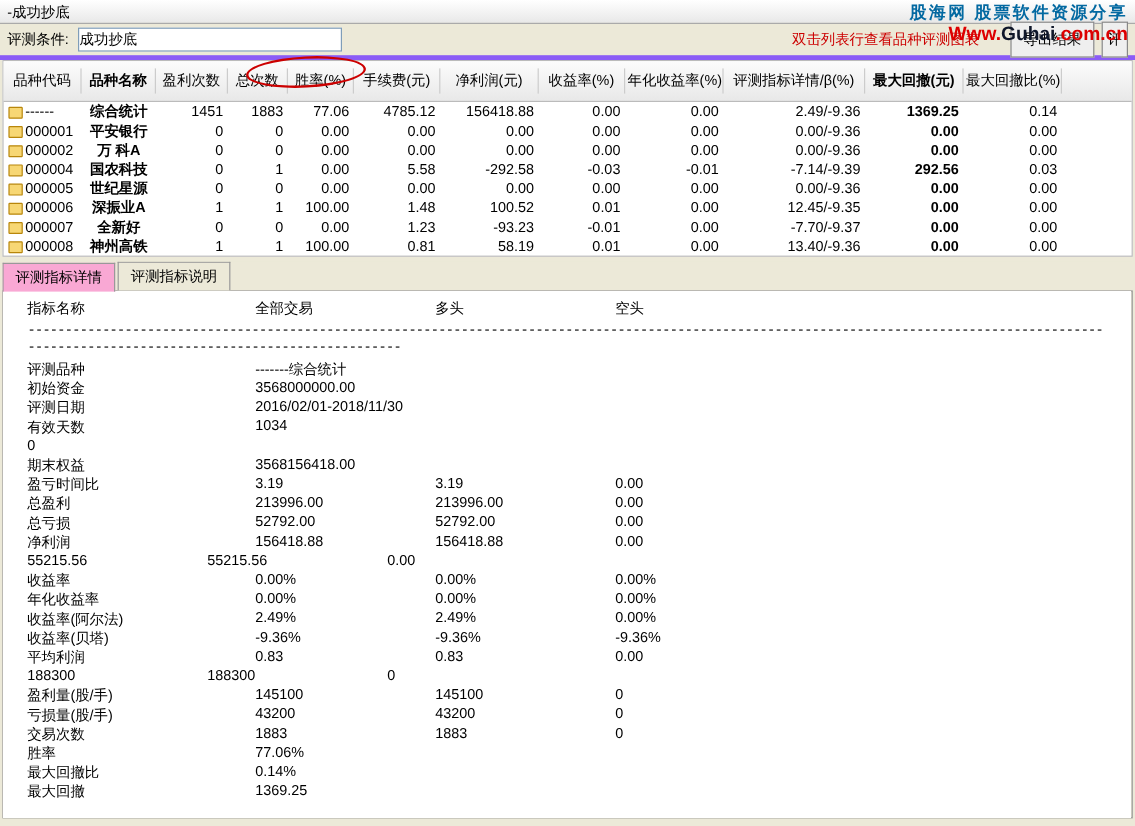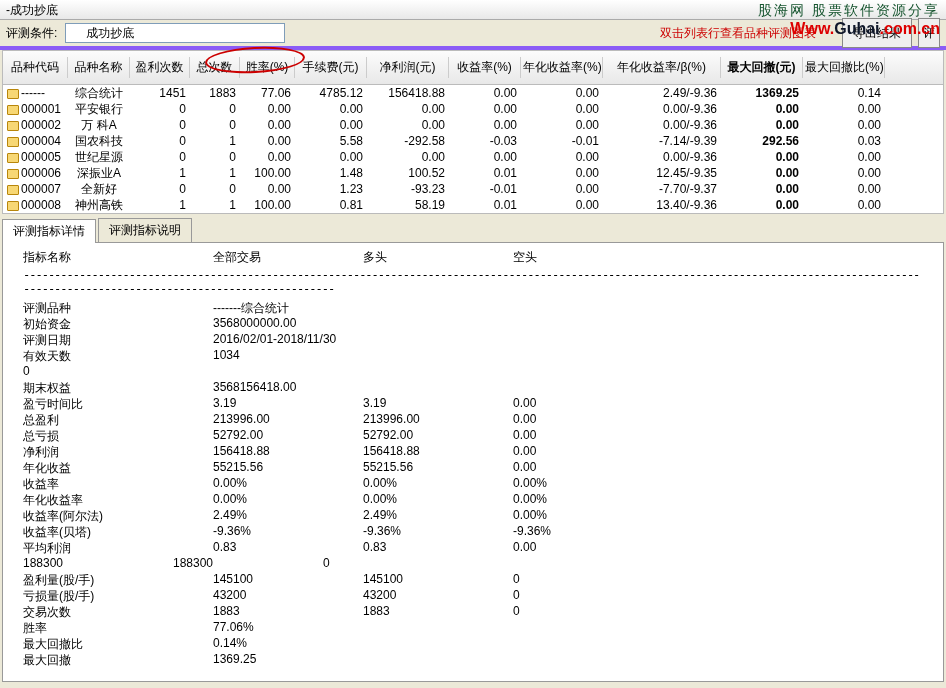--- a/index.html
+++ b/index.html
@@ -1,47 +1,47 @@
 <!DOCTYPE html>
 <html><head>
 <meta charset="utf-8">
 <style>
   * { box-sizing: border-box; margin: 0; padding: 0; }
   body { font-family: "SimSun", "宋体", sans-serif; font-size: 12px; background: #ece9d8; width: 946px; height: 688px; overflow: hidden; position: relative; }
   .titlebar { background: linear-gradient(#fff, #e8e8e8); border-bottom: 1px solid #aaa; height: 20px; padding: 2px 6px; font-size: 12px; }
   .toolbar { background: #ece9d8; height: 30px; display: flex; align-items: center; padding: 2px 6px; gap: 6px; border-bottom: 4px solid #8b5cf6; }
   .toolbar-label { margin-right: 2px; }
-  .toolbar input[type=text] { width: 220px; height: 20px; border: 1px solid #7f9db9; background: #fff; padding: 1px 20px; font-size: 12px; }
+  .toolbar input[type=text] { width: 220px; height: 20px; border: 1px solid #7f9db9; background: #fff; padding: 1px 0; font-size: 12px; }
   .toolbar-spacer { flex: 1; }
   .hint { color: #c00; margin-right: 20px; }
   .btn { background: #efefef; border: 1px solid #888; height: 30px; padding: 0 10px; font-size: 12px; cursor: pointer; }
   .watermark { position: absolute; top: 2px; right: 6px; z-index: 20; text-align: right; font-family: Arial, sans-serif; pointer-events: none; }
-  .watermark .line1 { font-size: 14px; font-weight: normal; color: #14532d; letter-spacing:2px; }
+  .watermark .line1 { font-size: 14px; font-weight: bold; color: #0369a1; letter-spacing:2px; }
   .watermark .line2 { font-size: 16px; font-weight: bold; }
   .watermark .line2 .red { color: #d00; }
   .watermark .line2 .blue { color: #0f172a; }
   
   .tbl-wrap { background: #fff; border: 1px solid #bbb; margin: 0 2px; }
   .tbl-head { display: flex; background: linear-gradient(#fcfcfc,#e8e8e8); border-bottom: 1px solid #bbb; height: 34px; align-items: center; position: relative; }
   .tbl-head .th { border-right: 1px solid #ccc; padding: 2px 2px; text-align: center; font-size: 12px; overflow: hidden; white-space: nowrap; }
   .tbl-body { }
   .tbl-row { display: flex; height: 16px; align-items: center; }
   .tbl-row .td { padding: 0 4px; text-align: right; overflow: hidden; white-space: nowrap; font-size: 12px; }
   .tbl-row .td.left { text-align: left; }
   .tbl-row .td.center { text-align: center; }
-  .c0{width:65px;} .c1{width:62px;} .c2{width:60px;} .c3{width:50px;} .c4{width:55px;}
+  .c0{width:65px;} .c1{width:62px;font-weight:bold;} .c2{width:60px;} .c3{width:50px;} .c4{width:55px;}
   .c5{width:72px;} .c6{width:82px;} .c7{width:72px;} .c8{width:82px;} .c9{width:118px;}
   .c10{width:82px;font-weight:bold;} .c11{width:82px;}
   .folder-icon { display:inline-block; width:12px; height:10px; background:#f7d774; border:1px solid #b8860b; border-radius:1px; margin-right:2px; vertical-align:middle; }
   .circle { position:absolute; border:2px solid #c00; border-radius:50%; width:100px; height:26px; left:202px; top:-4px; pointer-events:none; transform:rotate(-3deg); }
   
   .tabs-wrap { margin: 4px 2px 0 2px; background: #ece9d8; }
   .tabs { display:flex; }
   .tab { border:1px solid #999; border-bottom:none; background:#ece9d8; padding:3px 10px; font-size:12px; margin-right:2px; position:relative; cursor:pointer; }
-  .tab.active { background:#ffffff; top:1px; }
+  .tab.active { background:#f9a8d4; top:1px; }
   .tab-panel { background:#fff; border:1px solid #999; padding:6px 20px; height: 440px; overflow:auto; font-size:12px; }
   .detail-head { display:flex; }
   .dh { } .dh0{width:190px;} .dh1{width:150px;} .dh2{width:150px;} .dh3{width:120px;}
   .dashes { margin: 2px 0 4px 0; color:#000; font-family: monospace; letter-spacing:-1px; overflow:hidden; }
   .detail-row { display:flex; height: 16px; }
   .dr0{width:190px;} .dr1{width:150px;} .dr2{width:150px;} .dr3{width:120px;}
 </style>
 </head>
 <body>
 
@@ -68,21 +68,21 @@
     <div class="circle"></div>
   <div class="th c0">品种代码</div>
       <div class="th c1">品种名称</div>
       <div class="th c2">盈利次数</div>
       <div class="th c3">总次数</div>
       <div class="th c4">胜率(%)</div>
       <div class="th c5">手续费(元)</div>
       <div class="th c6">净利润(元)</div>
       <div class="th c7">收益率(%)</div>
       <div class="th c8">年化收益率(%)</div>
-      <div class="th c9">年化收益率/β(%)</div>
+      <div class="th c9">评测指标详情/β(%)</div>
       <div class="th c10">最大回撤(元)</div>
       <div class="th c11">最大回撤比(%)</div>
     </div>
   <div class="tbl-body" id="tblbody">
       <div class="tbl-row">
         <div class="td c0 left"><span class="folder-icon"></span>------</div>
         <div class="td c1 center">综合统计</div>
         <div class="td c2">1451</div>
         <div class="td c3">1883</div>
         <div class="td c4">77.06</div>
@@ -262,21 +262,20 @@
           <div class="dr2">52792.00</div>
           <div class="dr3">0.00</div>
         </div>
         <div class="detail-row">
           <div class="dr0">净利润</div>
           <div class="dr1">156418.88</div>
           <div class="dr2">156418.88</div>
           <div class="dr3">0.00</div>
         </div>
         <div class="detail-row">
-          <div class="dr0">年化收益</div>
           <div class="dr1">55215.56</div>
           <div class="dr2">55215.56</div>
           <div class="dr3">0.00</div>
         </div>
         <div class="detail-row">
           <div class="dr0">收益率</div>
           <div class="dr1">0.00%</div>
           <div class="dr2">0.00%</div>
           <div class="dr3">0.00%</div>
         </div>

